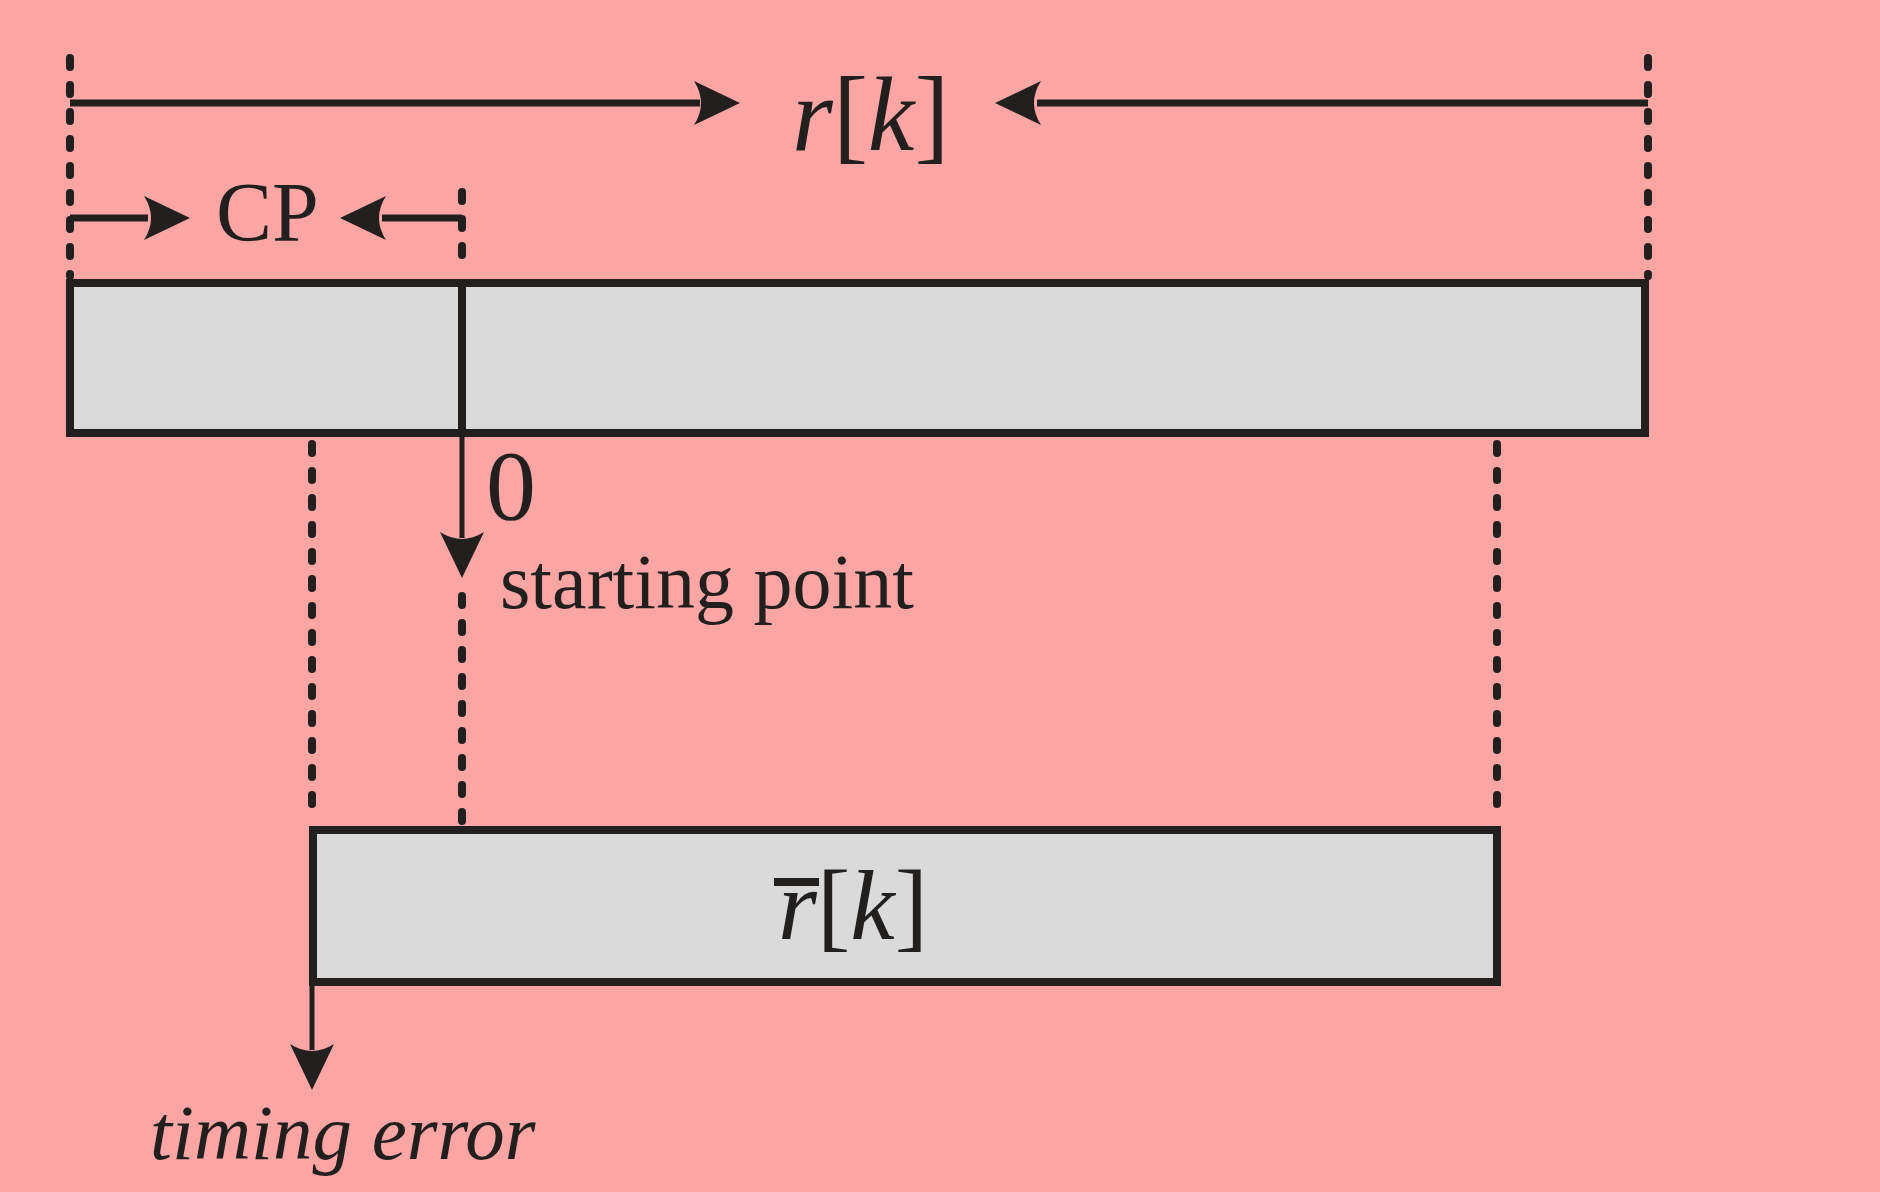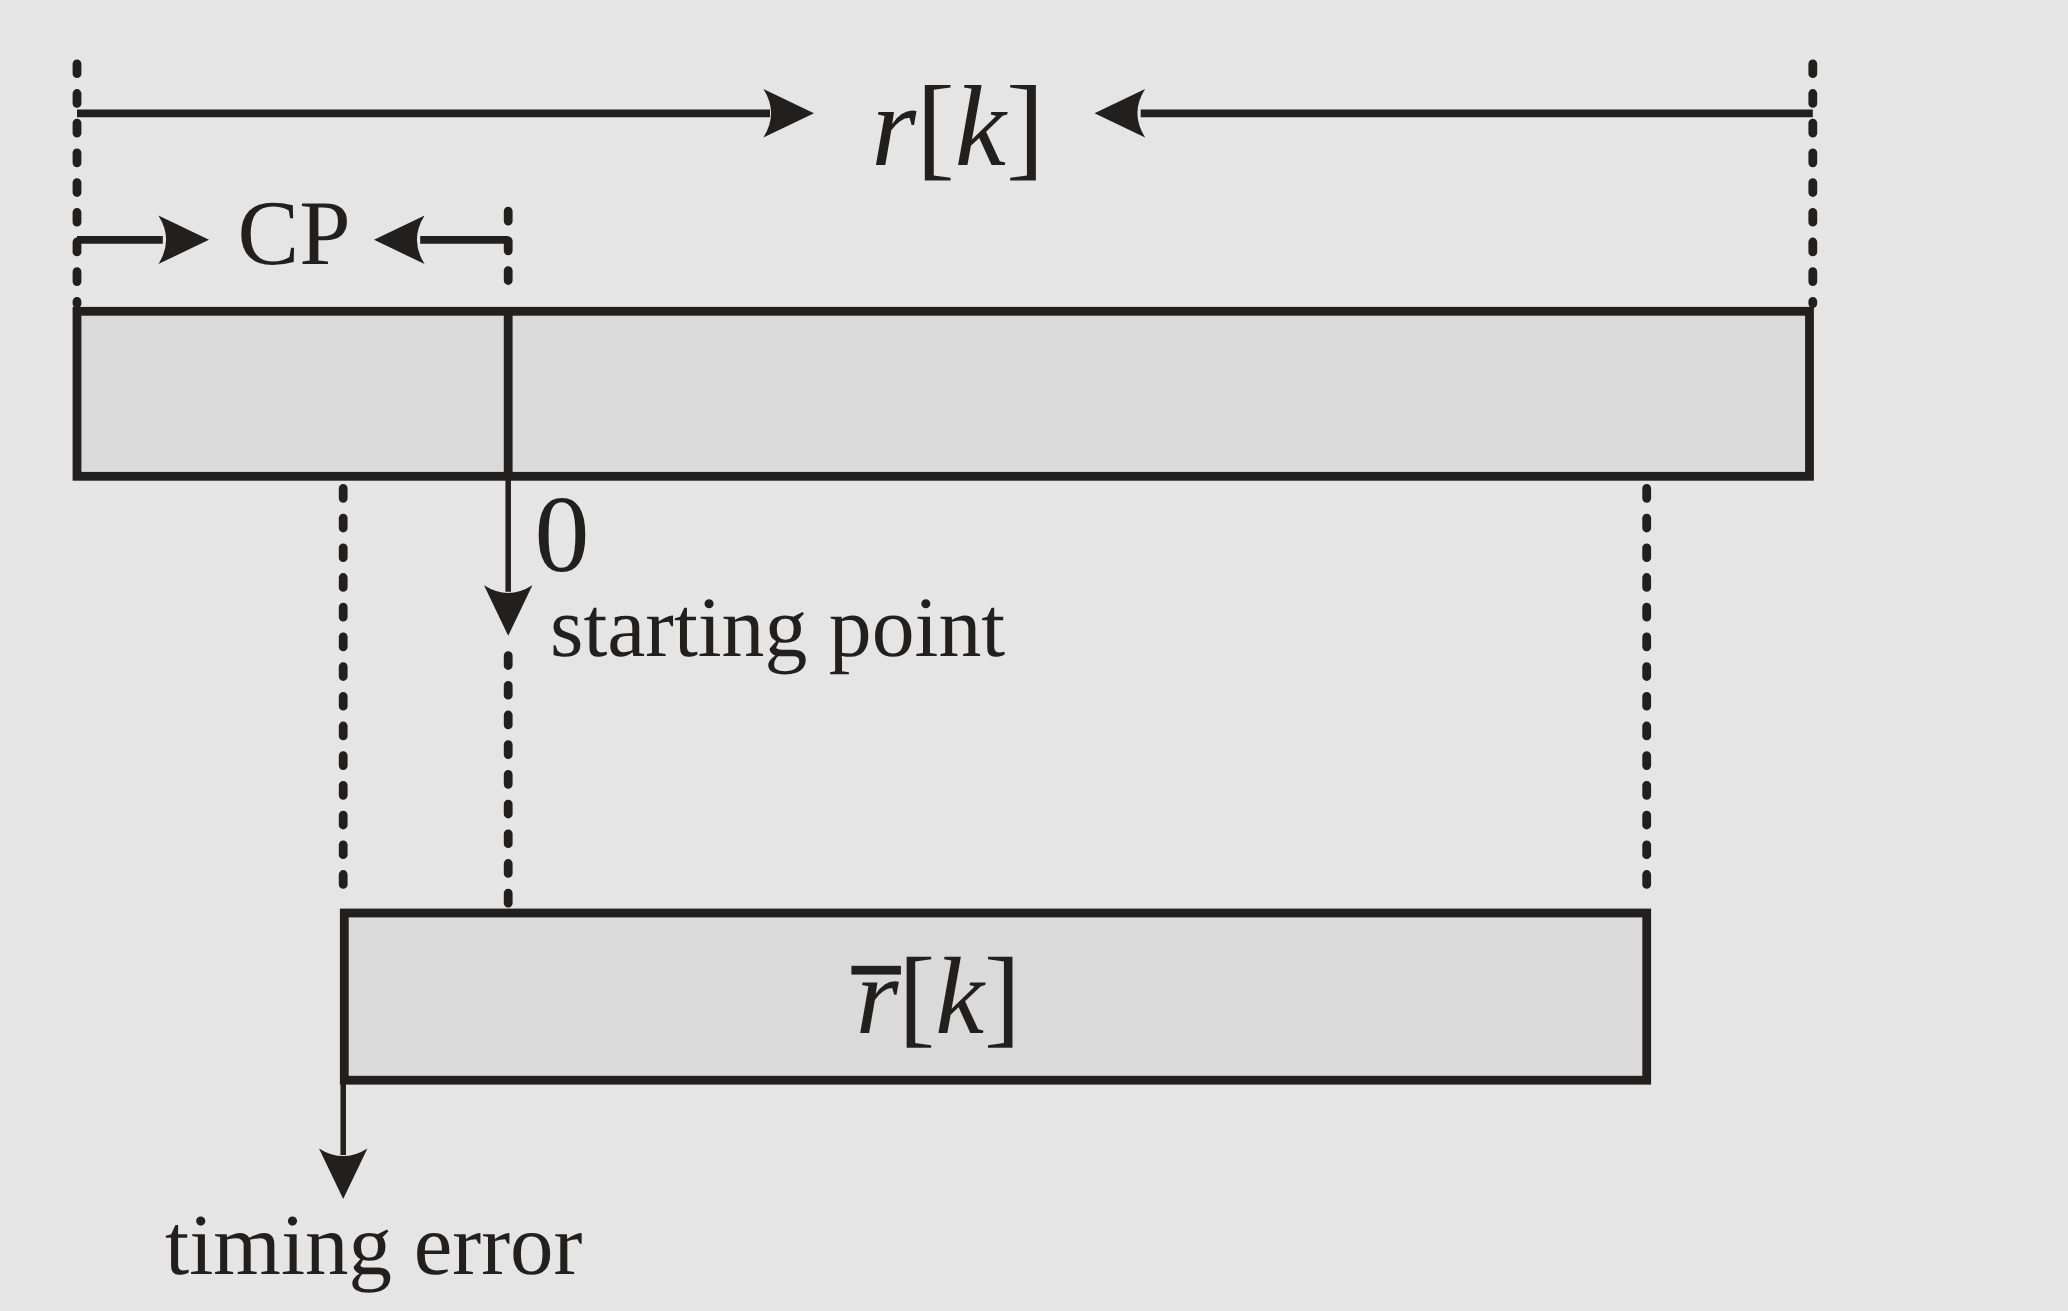--- a/index.html
+++ b/index.html
@@ -1,20 +1,20 @@
 <!DOCTYPE html>
 <html><head>
 <meta charset="utf-8">
 <style>
   html, body { margin: 0; padding: 0; background: #ffffff; }
   .fig {
     position: relative;
     width: 1880px;
     height: 1192px;
-    background: #e5e5e5;
+    background: #fca5a5;
     font-family: "Liberation Serif", serif;
     color: #221f1f;
     overflow: hidden;
   }
   .layer { position: absolute; left: 0; top: 0; }
   .lbl {
     position: absolute;
     line-height: 1;
     white-space: nowrap;
     color: #221f1f;
@@ -80,24 +80,24 @@
 
   <div class="lbl" style="left:792px; top:62px; font-size:105px;">
     <span class="it">r</span><span>[</span><span class="it">k</span><span>]</span>
   </div>
 
   <div class="lbl" style="left:216px; top:171px; font-size:84px;">CP</div>
 
 
   <div class="lbl" style="left:486px; top:436px; font-size:100px;">0</div>
 
-  <div class="lbl" style="left:500px; top:531px; font-size:78px;">starting point</div>
+  <div class="lbl" style="left:500px; top:543px; font-size:78px;">starting point</div>
 
 
 
 
   <div class="lbl" style="left:778px; top:856px; font-size:100px;">
     <span class="rbar"><span class="it">r</span></span><span>[</span><span class="it">k</span><span>]</span>
   </div>
 
-  <div class="lbl" style="left:150px; top:1093px; font-size:79px;">timing error</div>
+  <div class="lbl" style="left:150px; top:1093px; font-size:79px;font-style:italic;">timing error</div>
 
 </div>
 
 </body></html>

